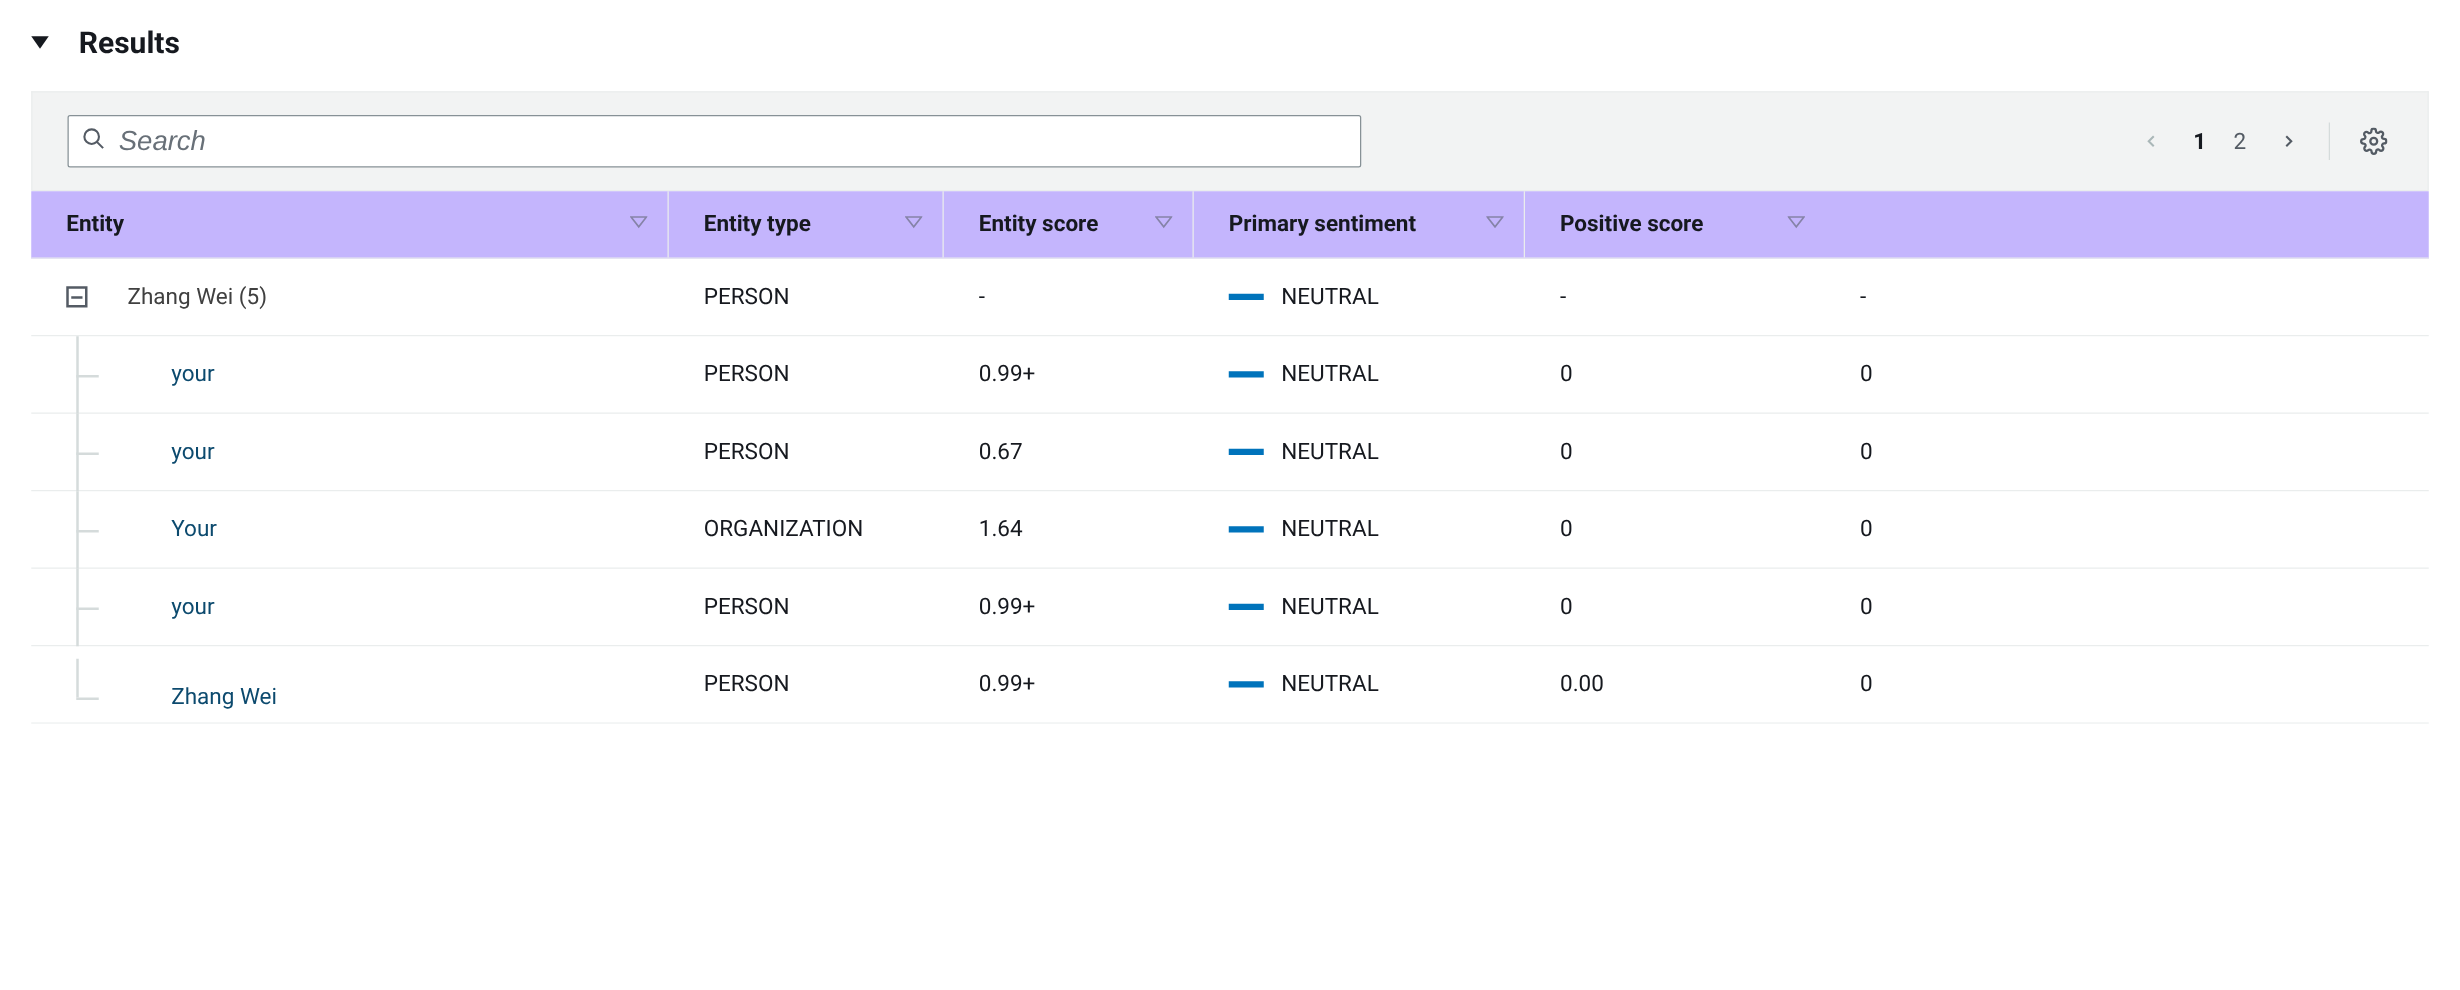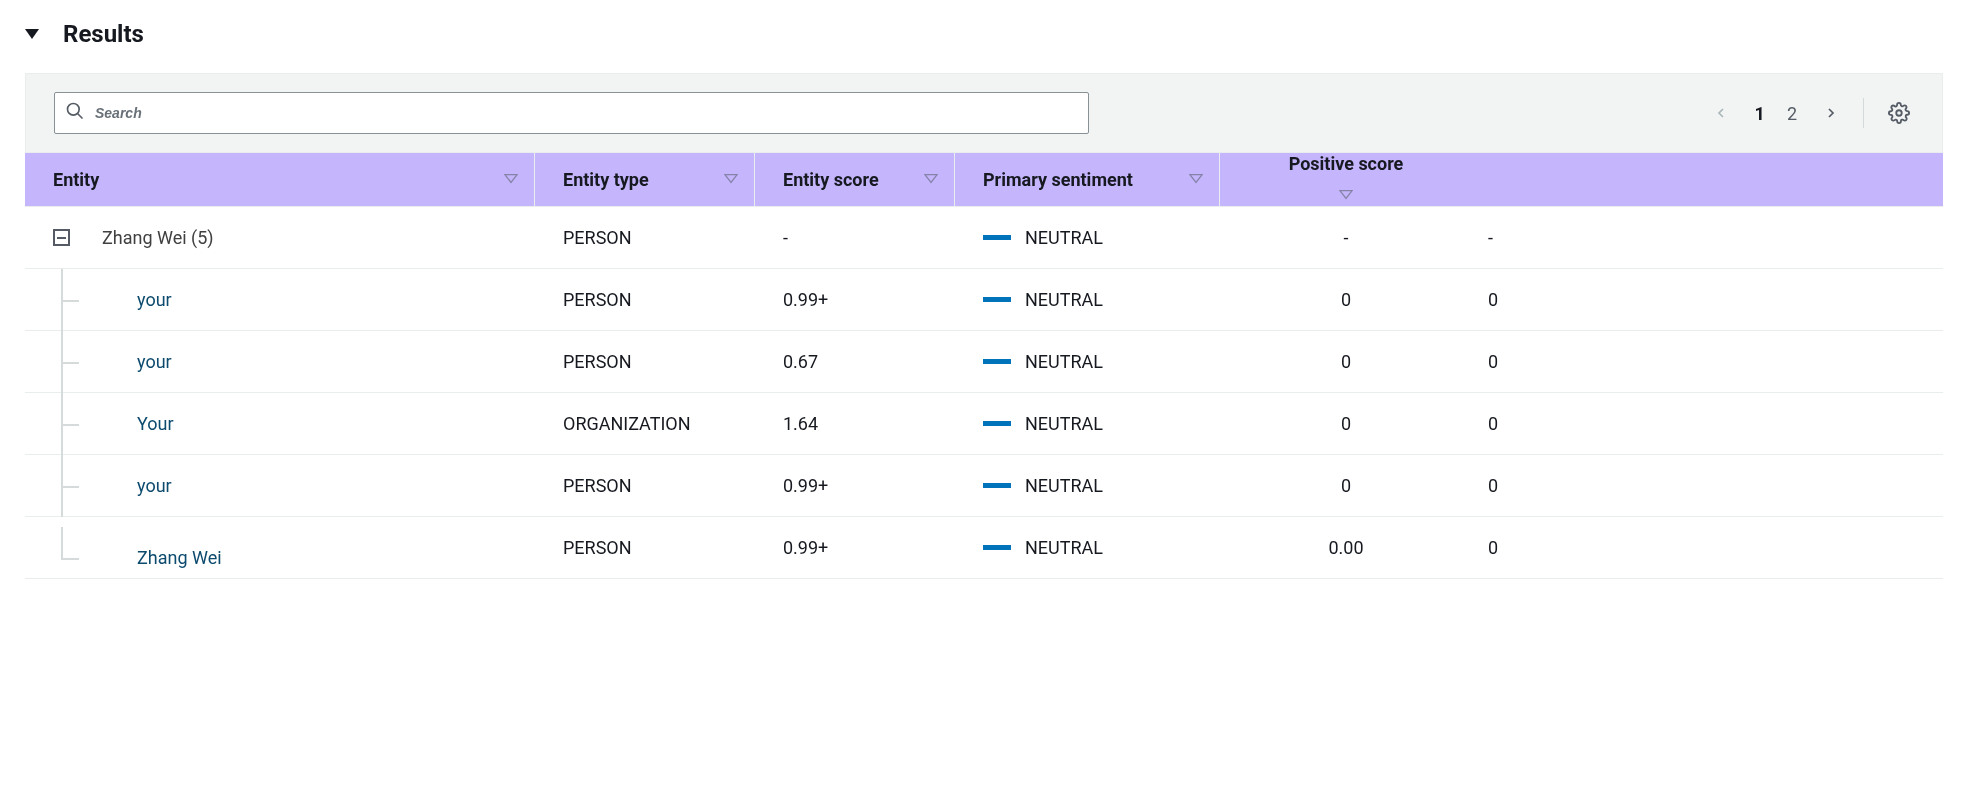--- a/index.html
+++ b/index.html
@@ -59,26 +59,25 @@
     .search-icon svg {
       width: 20px;
       height: 20px;
       stroke: #545b64;
       fill: none;
       stroke-width: 2;
     }
     .search-input {
       border: none;
       outline: none;
-      font-size: 14px;
+      font-size: 22px;
       font-style: italic;
       color: #687078;
       flex: 1;
       background: transparent;
-      font-weight: bold;
     }
     .search-input::placeholder {
       color: #687078;
       font-style: italic;
     }
     .toolbar-right {
       display: flex;
       align-items: center;
       gap: 20px;
     }
@@ -169,21 +168,21 @@
       width: 14px;
       height: 14px;
       fill: none;
       stroke: #545b64;
       stroke-width: 1.5;
     }
     .col-entity { width: 510px; }
     .col-type { width: 220px; text-align: right; }
     .col-score { width: 200px; }
     .col-sentiment { width: 265px; }
-    .col-positive { width: 240px; flex-direction: column; }
+    .col-positive { width: 240px; }
     .col-ne { flex: 1; padding-right: 8px; }
     .tbody {
     }
     .tr {
       display: flex;
       border-bottom: 1px solid #eaeded;
       height: 62px;
       align-items: center;
     }
     .td {

